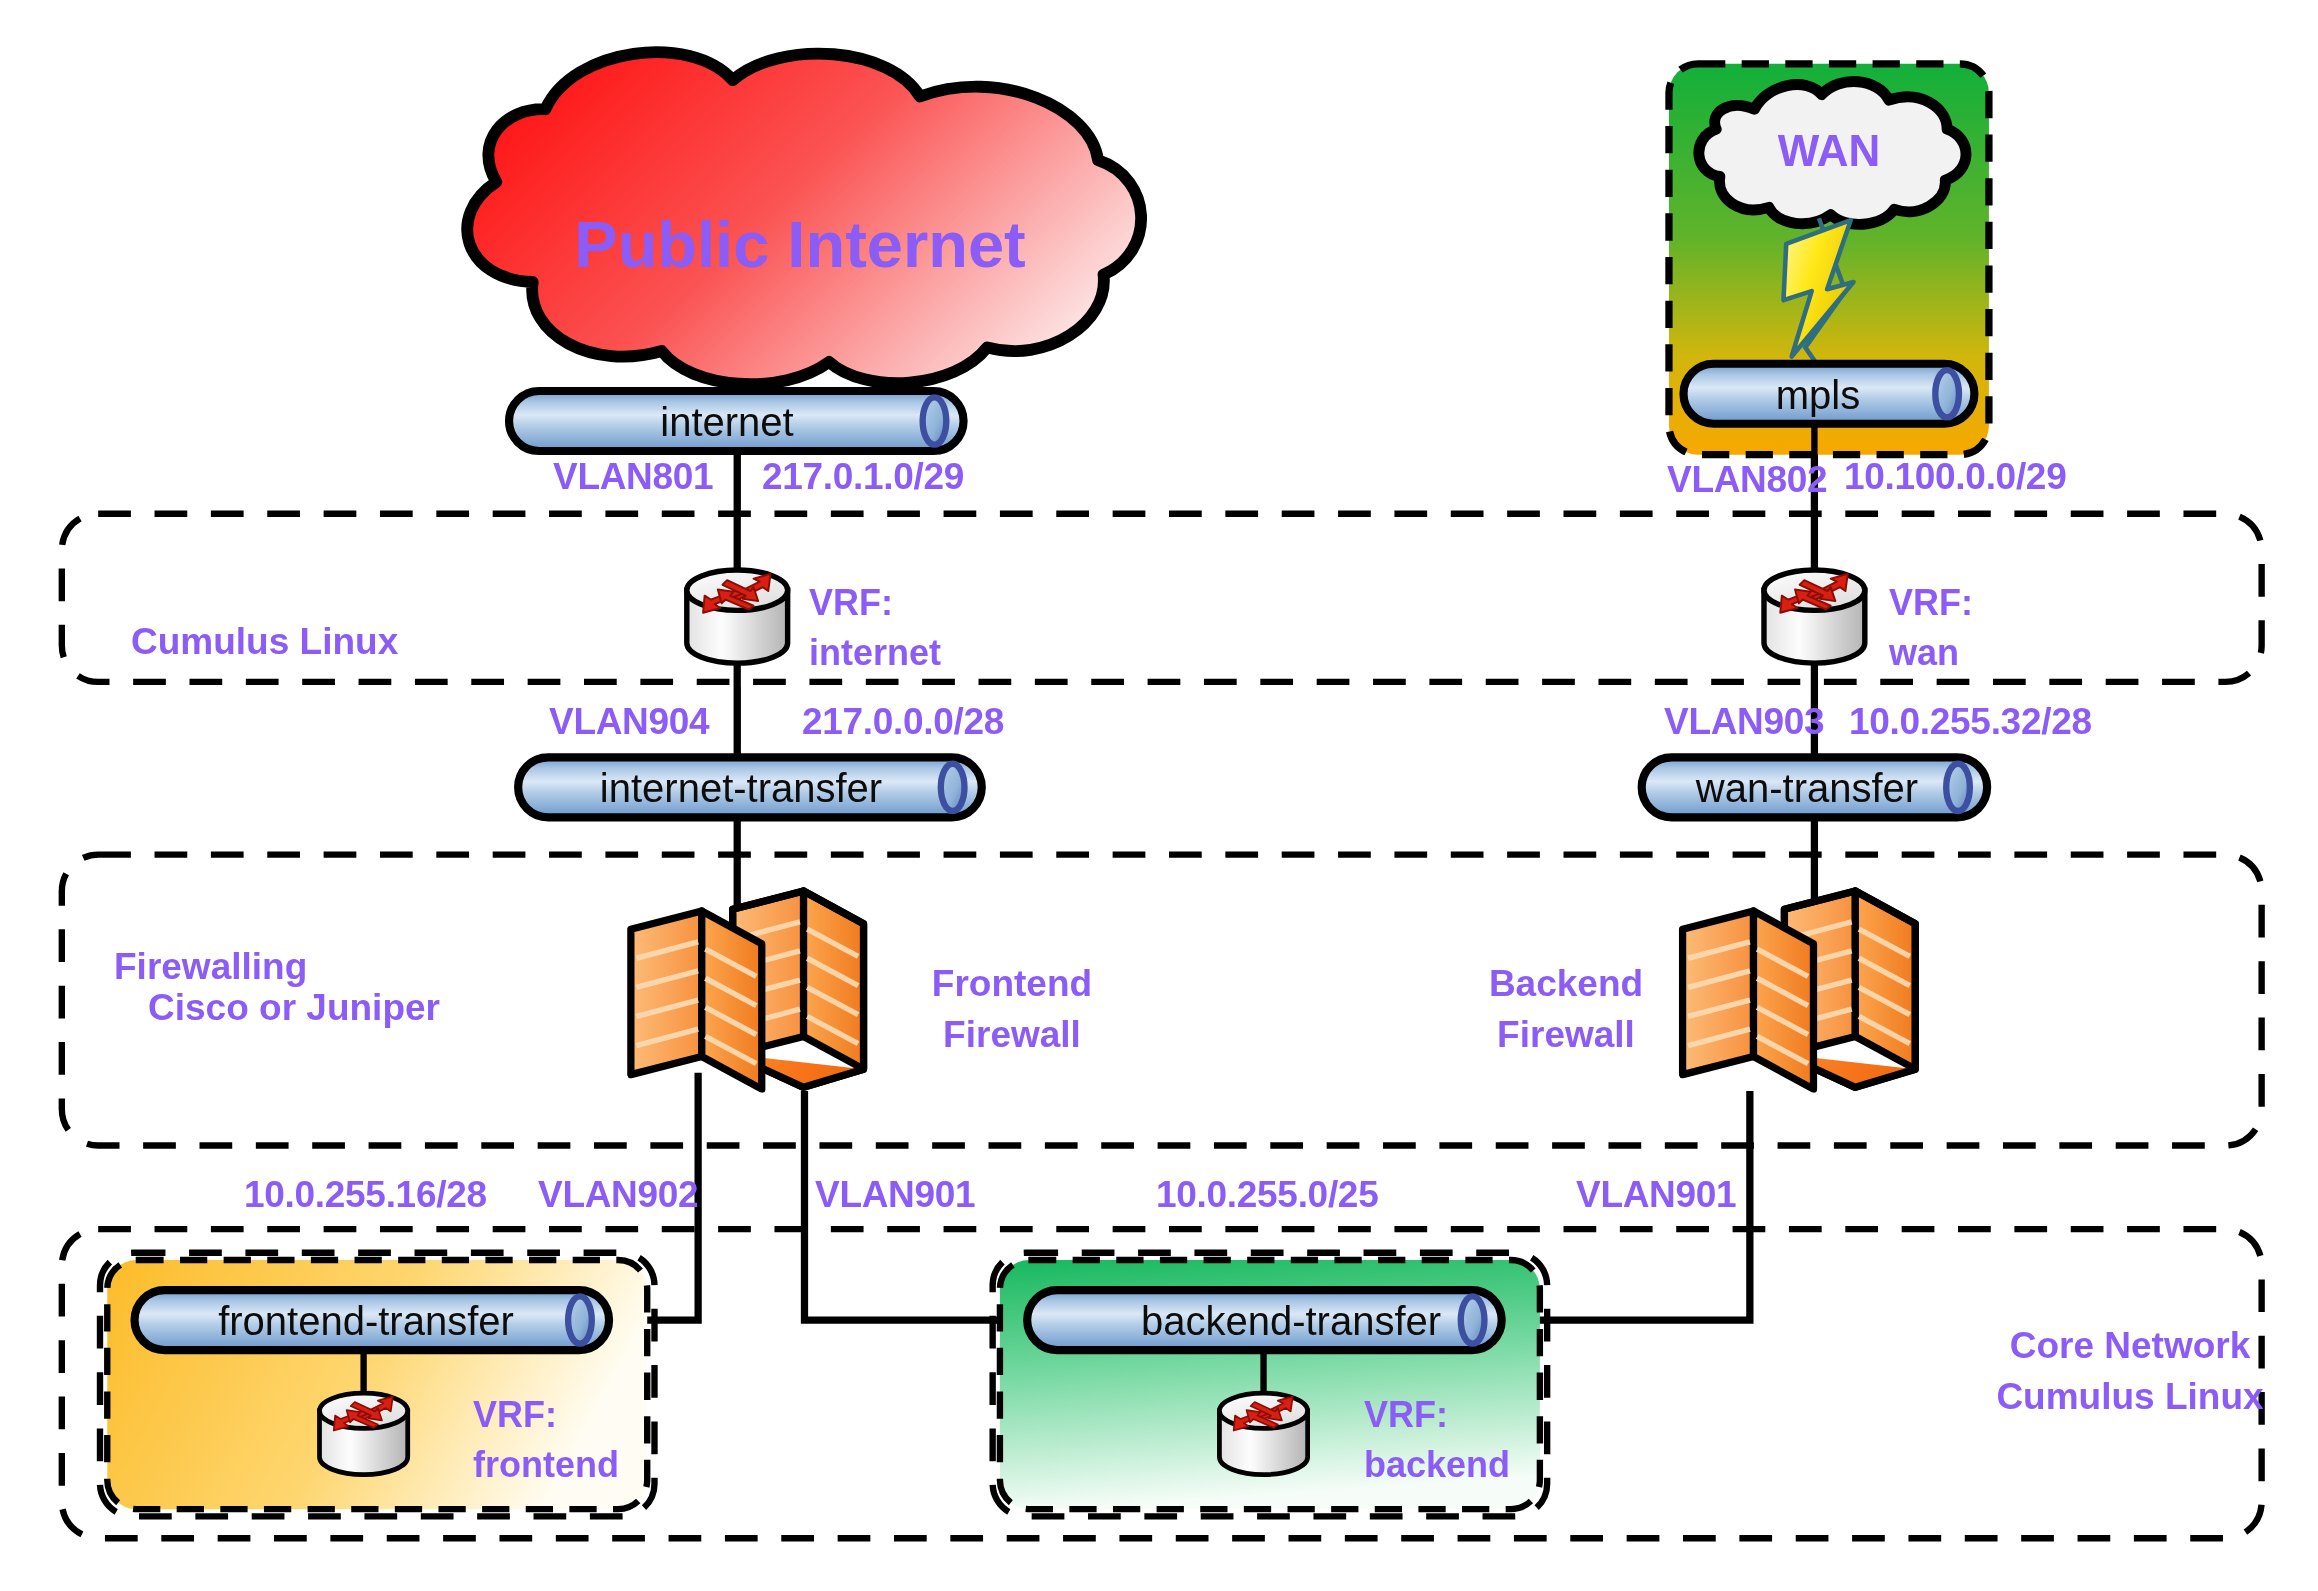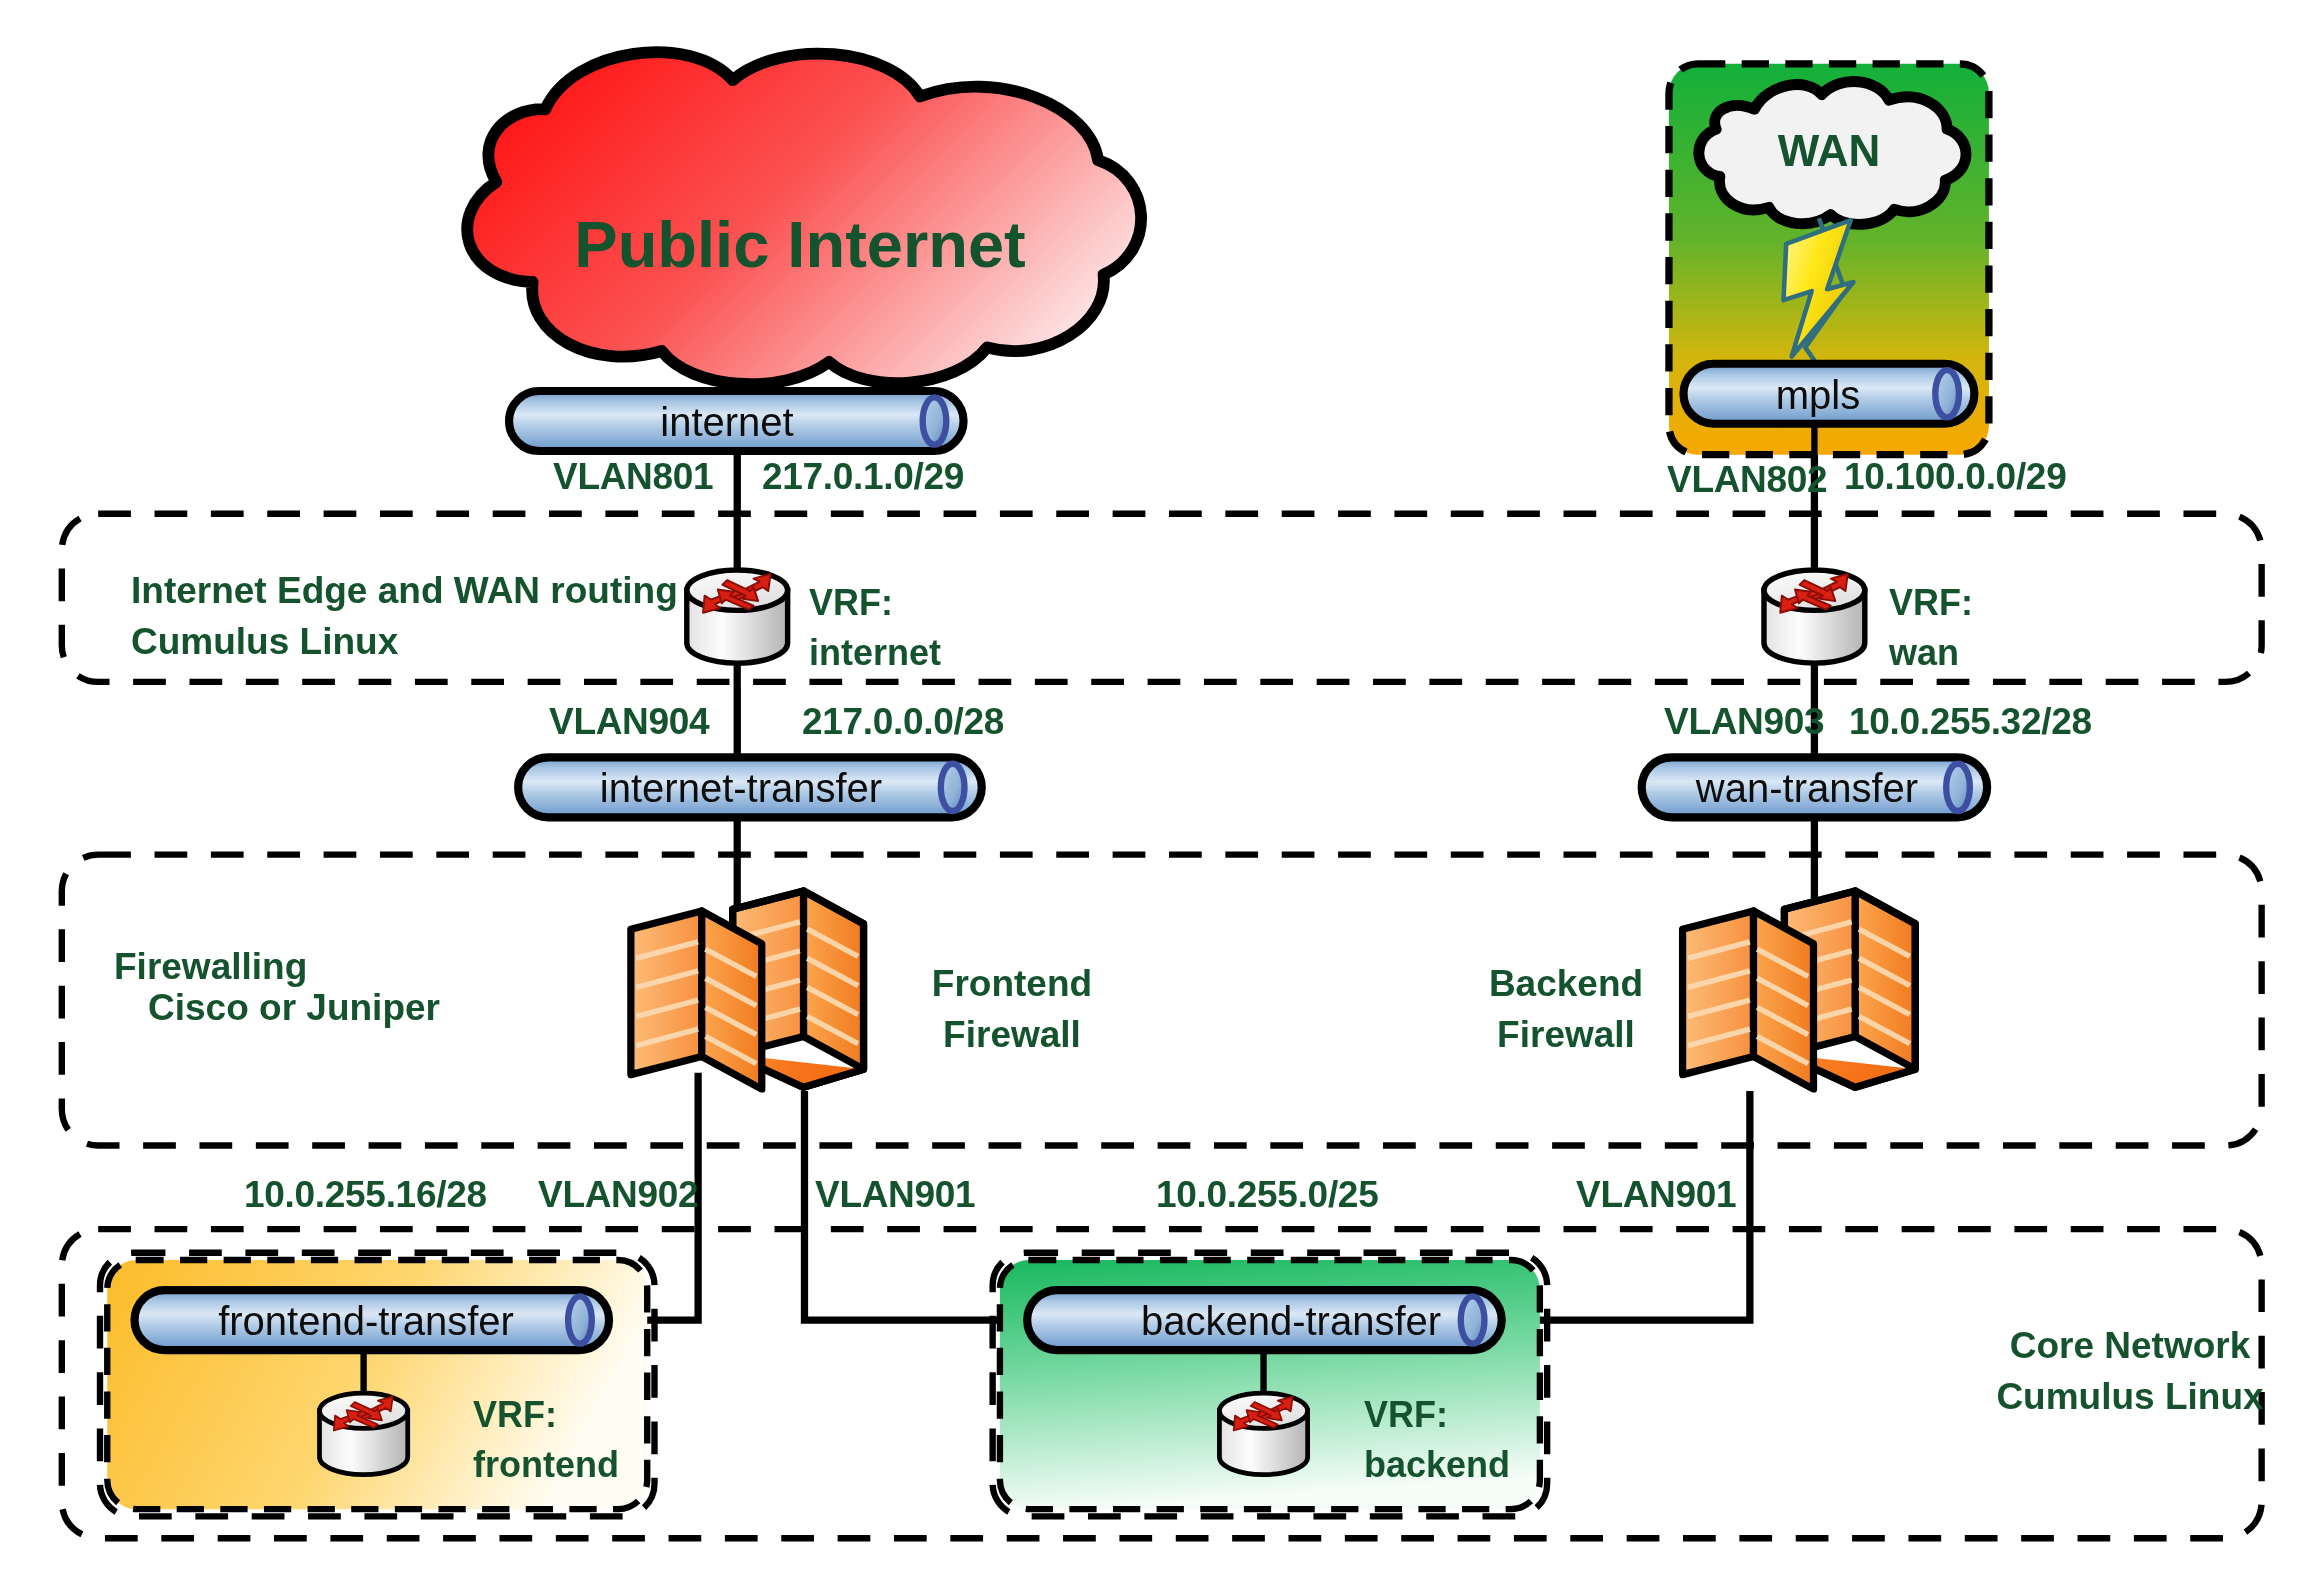--- a/index.html
+++ b/index.html
@@ -20,21 +20,21 @@
   }
   #stage svg.layer {
     position: absolute;
     left: 0;
     top: 0;
     width: 2318px;
     height: 1592px;
   }
   .txt {
     position: absolute;
-    color: #14532d;
+    color: #8b5cf6;
     font-family: "Liberation Sans", sans-serif;
     white-space: pre;
     line-height: 1.18;
   }
   .ctr { text-align: left; transform: translateX(-50%); }
   .lbl-vlan {
     font-size: 37px;
     font-weight: bold;
     letter-spacing: -0.3px;
   }
@@ -361,21 +361,20 @@
   <div class="txt lbl-vlan" style="left:1849px; top:700px;">10.0.255.32/28</div>
 
   <div class="txt lbl-vlan" style="left:244px; top:1173px;">10.0.255.16/28</div>
   <div class="txt lbl-vlan" style="left:538px; top:1173px;">VLAN902</div>
 
   <div class="txt lbl-vlan" style="left:815px; top:1173px;">VLAN901</div>
   <div class="txt lbl-vlan" style="left:1156px; top:1173px;">10.0.255.0/25</div>
 
   <div class="txt lbl-vlan" style="left:1576px; top:1173px;">VLAN901</div>
 
-  <div class="txt zone-label" style="left:131px; top:565px;">Internet Edge and WAN routing</div>
   <div class="txt zone-label" style="left:131px; top:616px;">Cumulus Linux</div>
 
   <div class="txt zone-label" style="left:114px; top:941px;">Firewalling</div>
   <div class="txt zone-label" style="left:114px; top:982px;margin-left:34px;">Cisco or Juniper</div>
 
   <div class="txt zone-label ctr" style="left:2130px; top:1320px;">Core Network</div>
   <div class="txt zone-label ctr" style="left:2130px; top:1371px;">Cumulus Linux</div>
 
   <div class="txt vrf-label" style="left:809px; top:577px;">VRF:</div>
   <div class="txt vrf-label" style="left:809px; top:627px;">internet</div>

